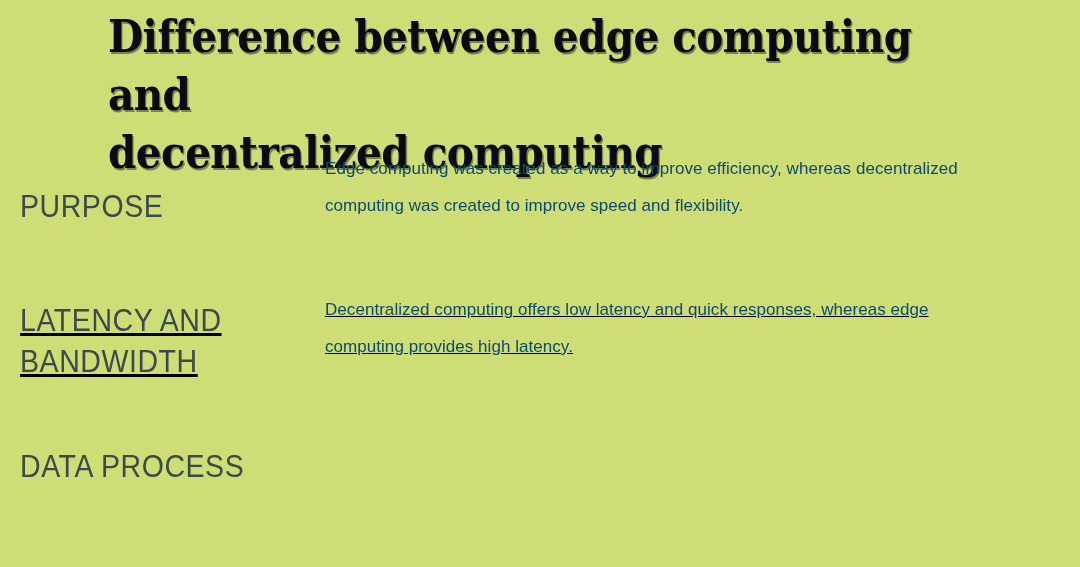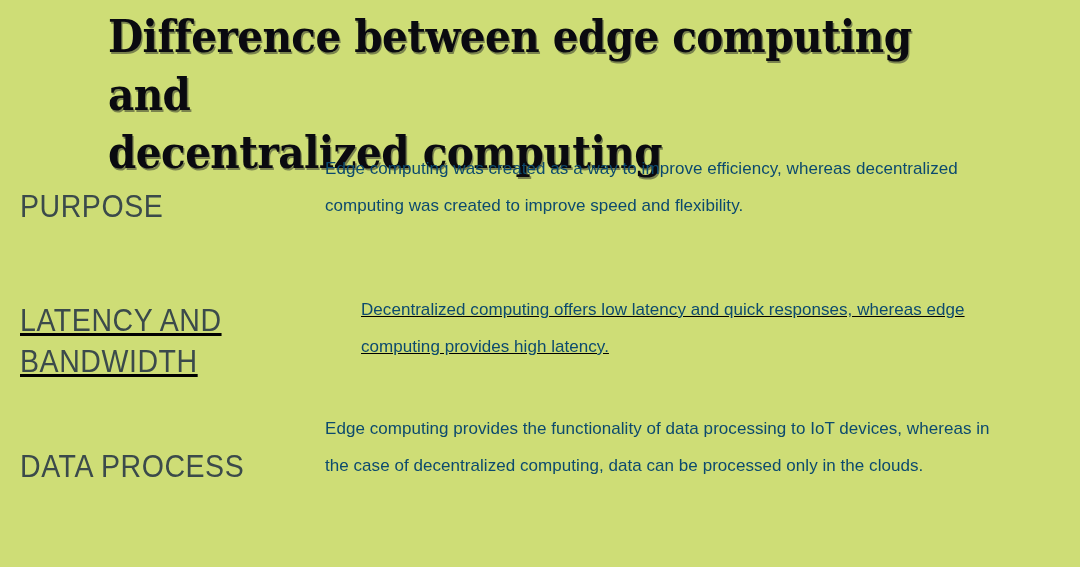--- a/index.html
+++ b/index.html
@@ -90,21 +90,21 @@
     font-family: "Liberation Sans", sans-serif;
     font-weight: 400;
     font-size: 17px;
     line-height: 37px;
     color: #0c4a6e;
     letter-spacing: 0.05px;
     padding-top: 10px;
     padding-right: 14px;
     box-sizing: border-box;
   }
-  .row-2 .row-body { padding-top: 14px; margin-left: 36px; }
+  .row-2 .row-body { padding-top: 14px; }
   .row-3 .row-body { padding-top: 8px; }
 </style>
 </head>
 <body>
 
 <div class="slide">
 
   <div class="title-block">
     <h1 class="title">Difference between edge computing and
 decentralized computing</h1>
@@ -117,17 +117,16 @@
       <div class="row-body">Edge computing was created as a way to improve efficiency, whereas decentralized computing was created to improve speed and flexibility.</div>
     </div>
 
     <div class="row row-2">
       <div class="row-label">LATENCY AND BANDWIDTH</div>
       <div class="row-body">Decentralized computing offers low latency and quick responses, whereas edge computing provides high latency.</div>
     </div>
 
     <div class="row row-3">
       <div class="row-label">DATA PROCESS</div>
-      <div class="row-body">Edge computing provides the functionality of data processing to IoT devices, whereas in the case of decentralized computing, data can be processed only in the clouds.</div>
     </div>
 
   </div>
 </div>
 
 </body></html>

